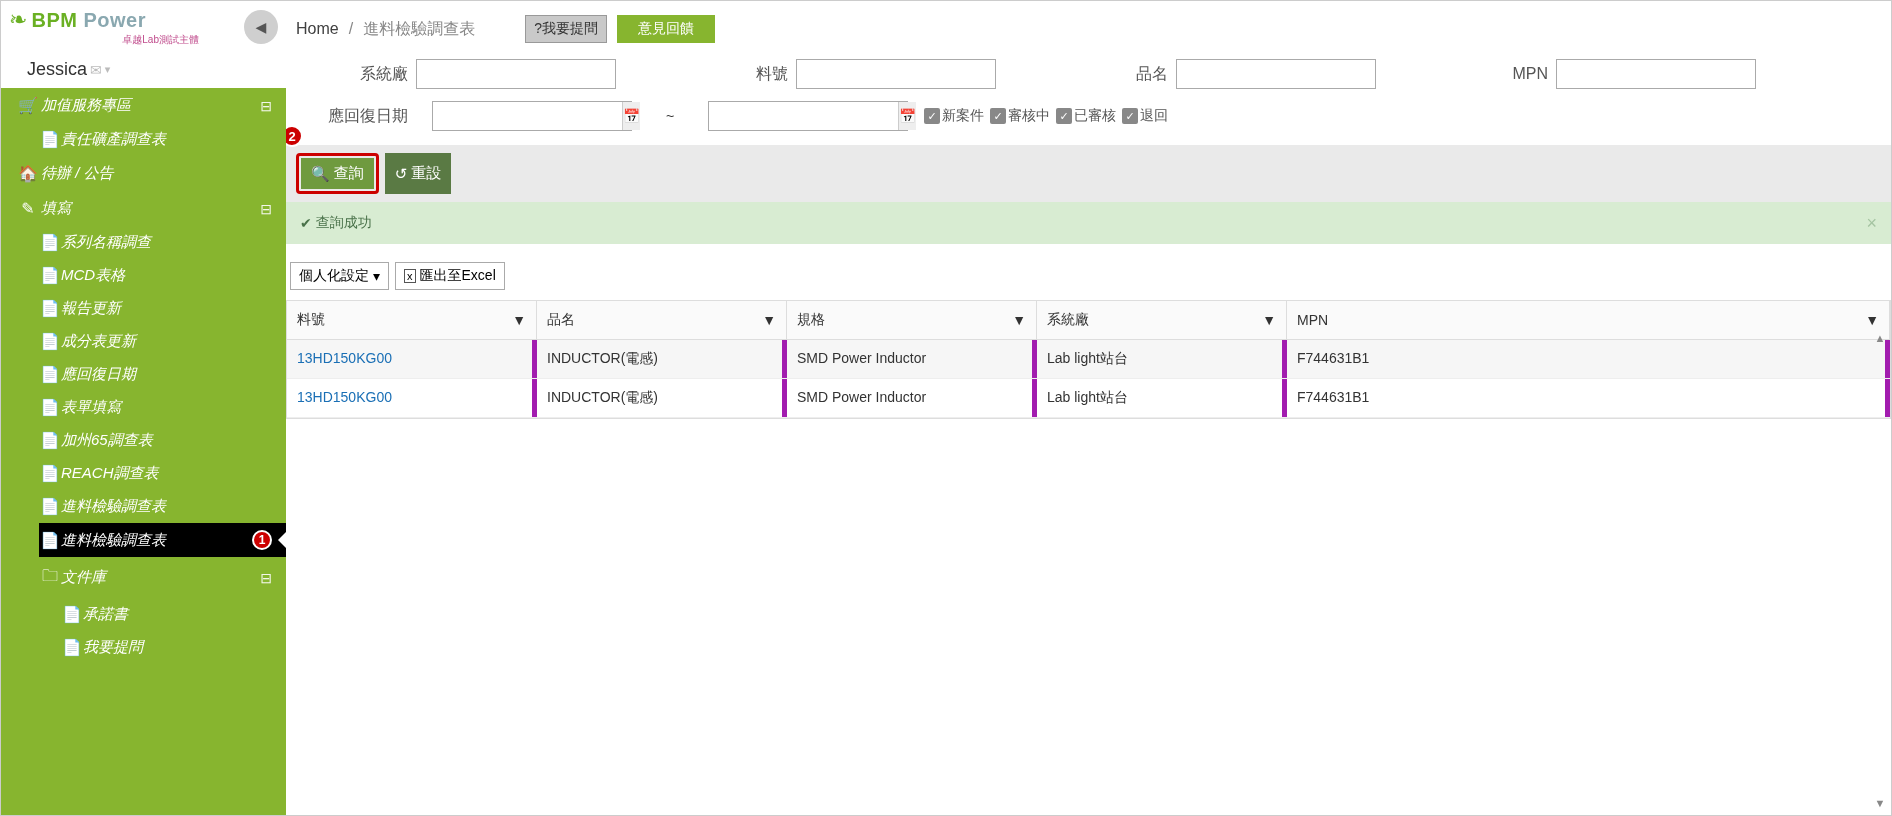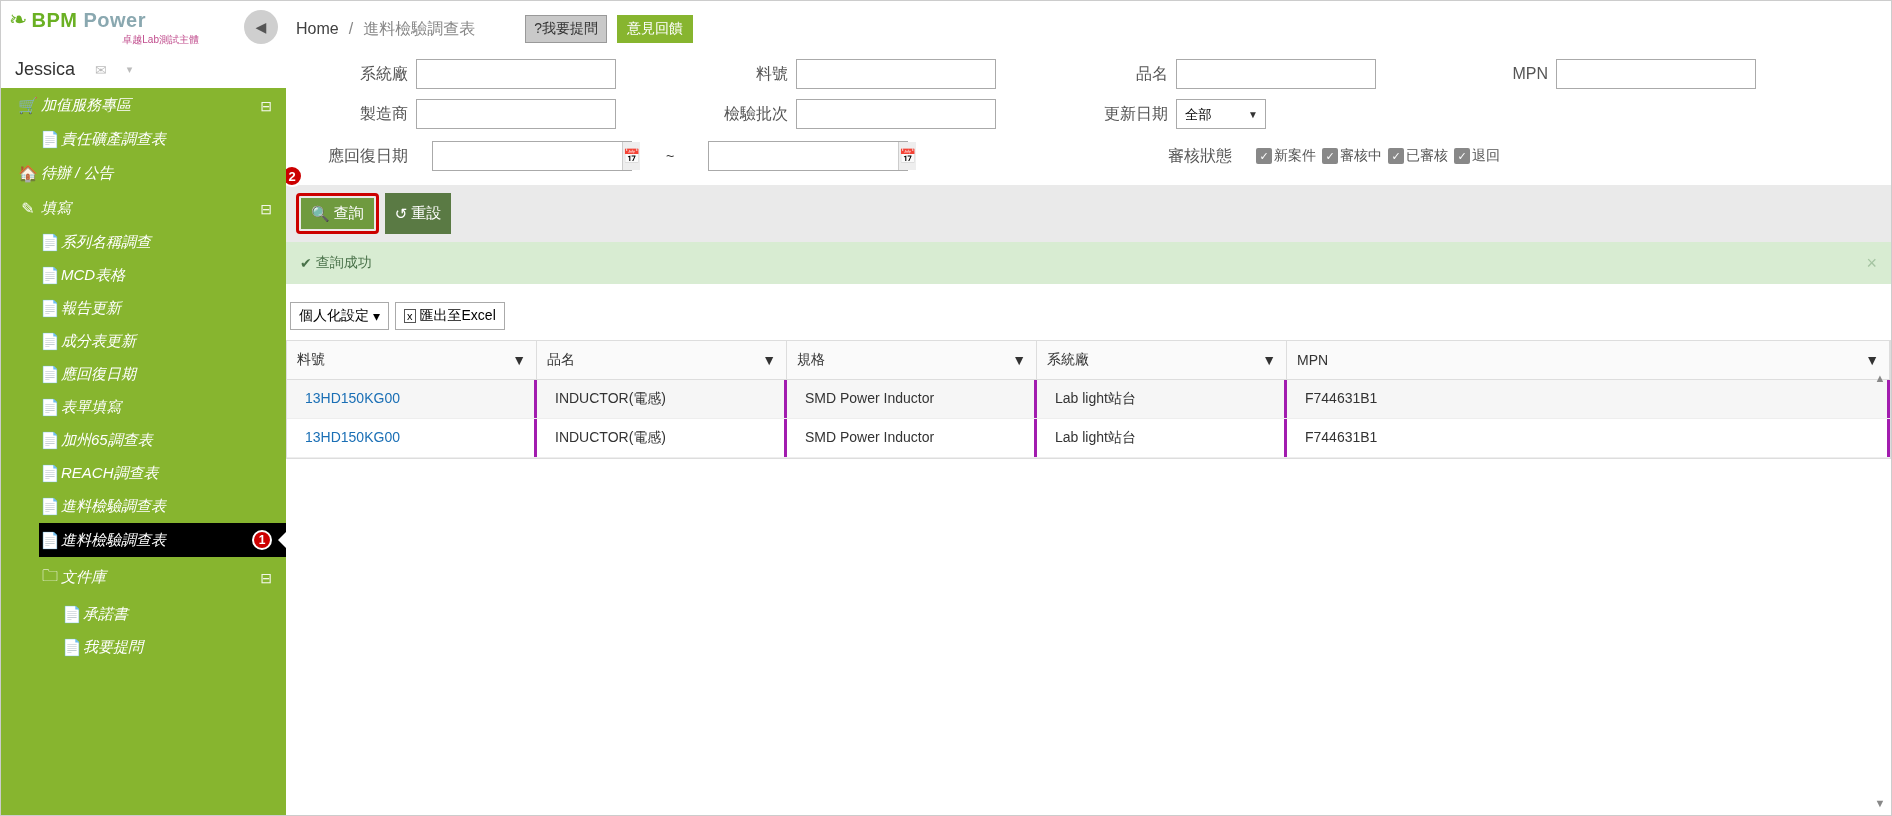--- a/index.html
+++ b/index.html
@@ -6,21 +6,21 @@
 body { font-family: Arial, "Microsoft JhengHei", sans-serif; font-size: 14px; color: #333; background: #fff; width: 1892px; height: 816px; overflow: hidden; position: relative; border: 1px solid #ccc; }
 .layout { display: flex; height: 100%; }
 
 
 .sidebar { width: 285px; background: #fff; display: flex; flex-direction: column; }
 .logo-row { display: flex; align-items: center; padding: 6px 8px; }
 .logo { flex: 1; }
 .logo-text { font-size: 20px; font-weight: bold; letter-spacing: .5px; }
 .logo-sub { font-size: 10px; color: #c04b8c; text-align: right; padding-right: 45px; }
 .collapse-btn { width: 34px; height: 34px; border-radius: 50%; background: #cfcfcf; display: flex; align-items: center; justify-content: center; color: #555; cursor: pointer; }
-.user-row { padding: 6px 14px 8px; font-size: 18px; display: flex; align-items: center; gap: 20px; }
+.user-row { padding: 6px 14px 8px; font-size: 18px; display: flex; align-items: center; gap: 3px; margin-left: 12px; }
 .user-row .envelope { color: #bbb; font-size: 14px; }
 .user-row .chev { color: #bbb; font-size: 11px; }
 
 .nav { background: #87b52f; flex: 1; overflow: auto; }
 .nav-item { display: flex; align-items: center; padding: 8px 14px; color: #fff; cursor: pointer; font-size: 15px; }
 .nav-item .icon { width: 26px; text-align: center; font-size: 16px; }
 .nav-item .lbl { flex: 1; font-style: italic; }
 .nav-item .exp { font-size: 14px; opacity: .9; }
 .nav-sub { padding-left: 38px; }
 .nav-sub .nav-item { padding: 7px 14px 7px 0; }
@@ -30,21 +30,21 @@
 .nav-item.active::after { content: ""; position: absolute; right: 0; top: 50%; transform: translateY(-50%); border: 8px solid transparent; border-right-color: #fff; }
 .badge-circ { width: 20px; height: 20px; border-radius: 50%; background: #c00; color: #fff; font-size: 12px; font-weight: bold; display: inline-flex; align-items: center; justify-content: center; margin-left: 6px; border: 2px solid #fff; }
 
 
 .main { flex: 1; display: flex; flex-direction: column; overflow: hidden; }
 .mtop { padding: 14px 10px 4px; }
 .crumb-row { display: flex; align-items: center; gap: 10px; color: #888; font-size: 16px; }
 .crumb-row a { color: #404040; text-decoration: none; }
 .crumb-title { color: #888; }
 .btn-gray { background: #c9c9c9; color: #333; border: 1px solid #999; padding: 4px 8px; font-size: 14px; cursor: pointer; }
-.btn-green { background: #87b52f; color: #fff; border: none; padding: 5px 10px; font-size: 14px; cursor: pointer; }
+.btn-green { background: #87b52f; color: #fff; border: none; padding: 5px 21px; font-size: 14px; cursor: pointer; }
 .btn-olive { background: #5a7a44; color: #fff; border: none; padding: 6px 10px; font-size: 15px; cursor: pointer; display: inline-flex; align-items: center; gap: 4px; }
 .btn-olive.search { background: #6f9a3f; }
 .btn-outline { background: #fff; border: 1px solid #aaa; padding: 4px 8px; font-size: 14px; cursor: pointer; display: inline-flex; align-items: center; gap: 4px; }
 .flabel { text-align: right; padding-right: 8px; color: #555; font-size: 16px; }
 .finput { border: 1px solid #aaa; height: 30px; padding: 2px 6px; width: 100%; }
 .date-wrap { display: flex; align-items: center; border: 1px solid #aaa; height: 30px; width: 200px; }
 .date-wrap input { border: none; flex: 1; padding: 2px 6px; height: 100%; }
 .date-wrap .cal { width: 28px; text-align: center; color: #333; cursor: pointer; border-left: 1px solid #ccc; height:100%; display:flex; align-items:center; justify-content:center; background:#eee; }
 .sel { border: 1px solid #aaa; height: 30px; padding: 2px 24px 2px 8px; background: #fff; appearance: none; position: relative; }
 .sel-wrap { position: relative; width: 90px; }
@@ -60,21 +60,21 @@
 .alert { background: #d8ecd2; color: #4a724a; padding: 12px 14px; display: flex; align-items: center; position: relative; }
 .alert .close { position: absolute; right: 14px; color: #a5c4a2; cursor: pointer; font-size: 18px; }
 
 .table-tools { margin-top: 18px; display: flex; gap: 6px; padding: 0 4px; }
 
 .grid { margin-top: 10px; border: 1px solid #ddd; }
 .grid-head { display: flex; background: #fafafa; border-bottom: 1px solid #ddd; }
 .grid-head .gh { display: flex; align-items: center; justify-content: space-between; padding: 10px 10px; font-weight: 500; border-right: 1px solid #ddd; }
 .grid-row { display: flex; border-bottom: 1px solid #eee; }
 .grid-row:nth-child(even) { background: #f6f6f6; }
-.grid-row .gc { padding: 10px 18px; border-right: 3px solid #a21caf; }
+.grid-row .gc { padding: 10px 10px; border-right: 5px solid #a21caf; }
 .gcol-1 { width: 250px; }
 .gcol-2 { width: 250px; }
 .gcol-3 { width: 250px; }
 .gcol-4 { width: 250px; }
 .gcol-5 { flex: 1; }
 .filter-ic { font-size: 14px; color: #333; }
 .linkc { color: #1a6fb5; cursor: pointer; }
 .scroll-ind { position: absolute; right: 4px; width: 14px; display:flex; flex-direction:column; align-items:center; justify-content:space-between; color:#888; font-size:11px;}
 </style>
 </head>
@@ -203,45 +203,32 @@
           <div class="flabel" style="width:120px;">系統廠</div>
           <input class="finput" style="width: 200px;">
           <div class="flabel" style="width:180px;">料號</div>
           <input class="finput" style="width: 200px;">
           <div class="flabel" style="width:180px;">品名</div>
           <input class="finput" style="width: 200px;">
           <div class="flabel" style="width:180px;">MPN</div>
           <input class="finput" style="width: 200px;">
         </div>
 
-        <div style="display:flex; gap:0; align-items:center; margin-bottom:10px;">
-          <div class="flabel" style="width:120px;">製造商</div>
-          <input class="finput" style="width: 200px;">
-          <div class="flabel" style="width:180px;">檢驗批次</div>
-          <input class="finput" style="width: 200px;">
-          <div class="flabel" style="width:180px;">更新日期</div>
-          <div class="sel-wrap">
-            <select class="sel" style="width:100%;">
-              <option>全部</option>
-            </select>
-          </div>
-        </div>
 
         <div style="display:flex; gap:16px; align-items:center; min-height:34px;">
           <div class="flabel" style="width:120px;">應回復日期</div>
           <div class="date-wrap">
             <input style="">
             <span class="cal">📅</span>
           </div>
           <div style="width:44px;text-align:center;">~</div>
           <div class="date-wrap">
             <input style="">
             <span class="cal">📅</span>
           </div>
-          <div class="flabel" style="width:316px;">審核狀態</div>
           <div class="chk-row">
             <label>
                 <span class="chk">✓</span>
                 <span>新案件</span>
               </label>
             <label>
                 <span class="chk">✓</span>
                 <span>審核中</span>
               </label>
             <label>

